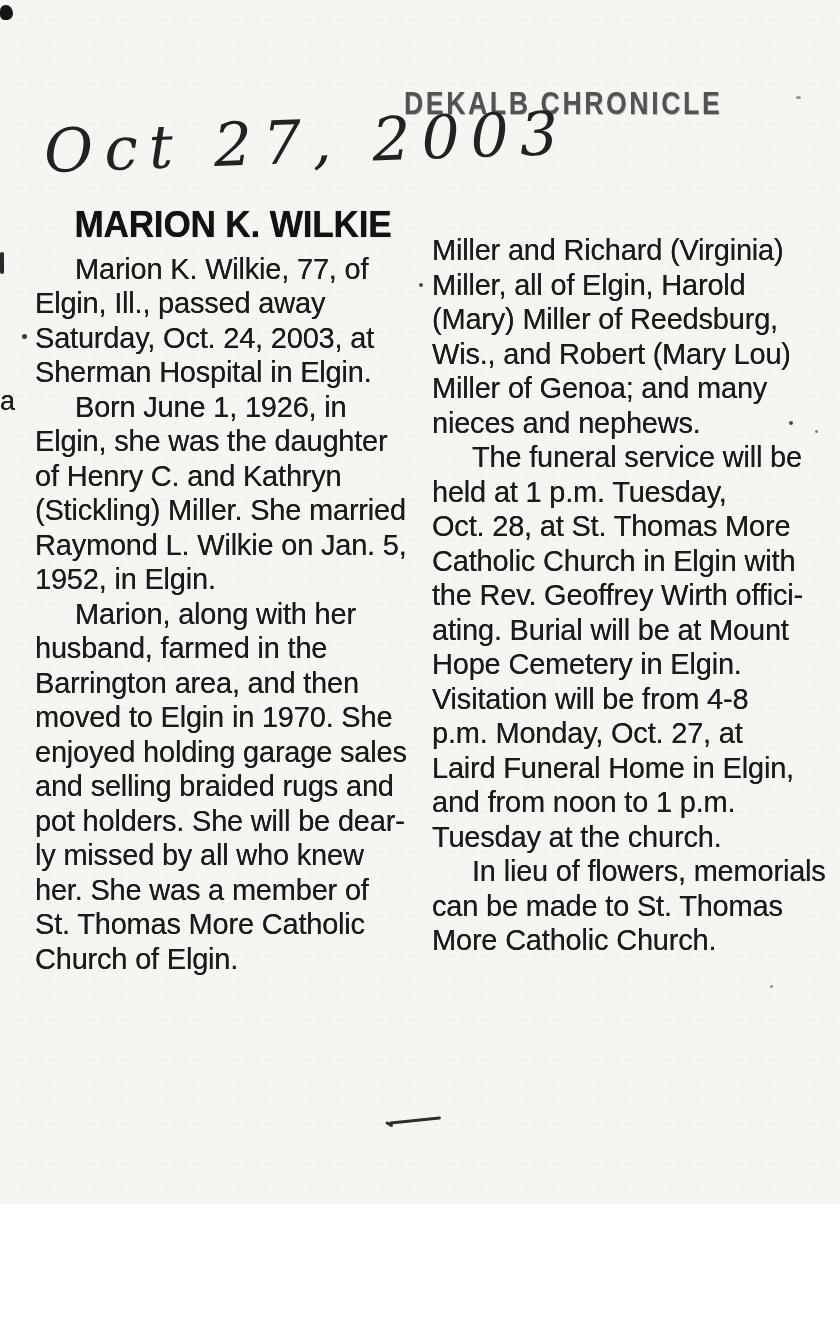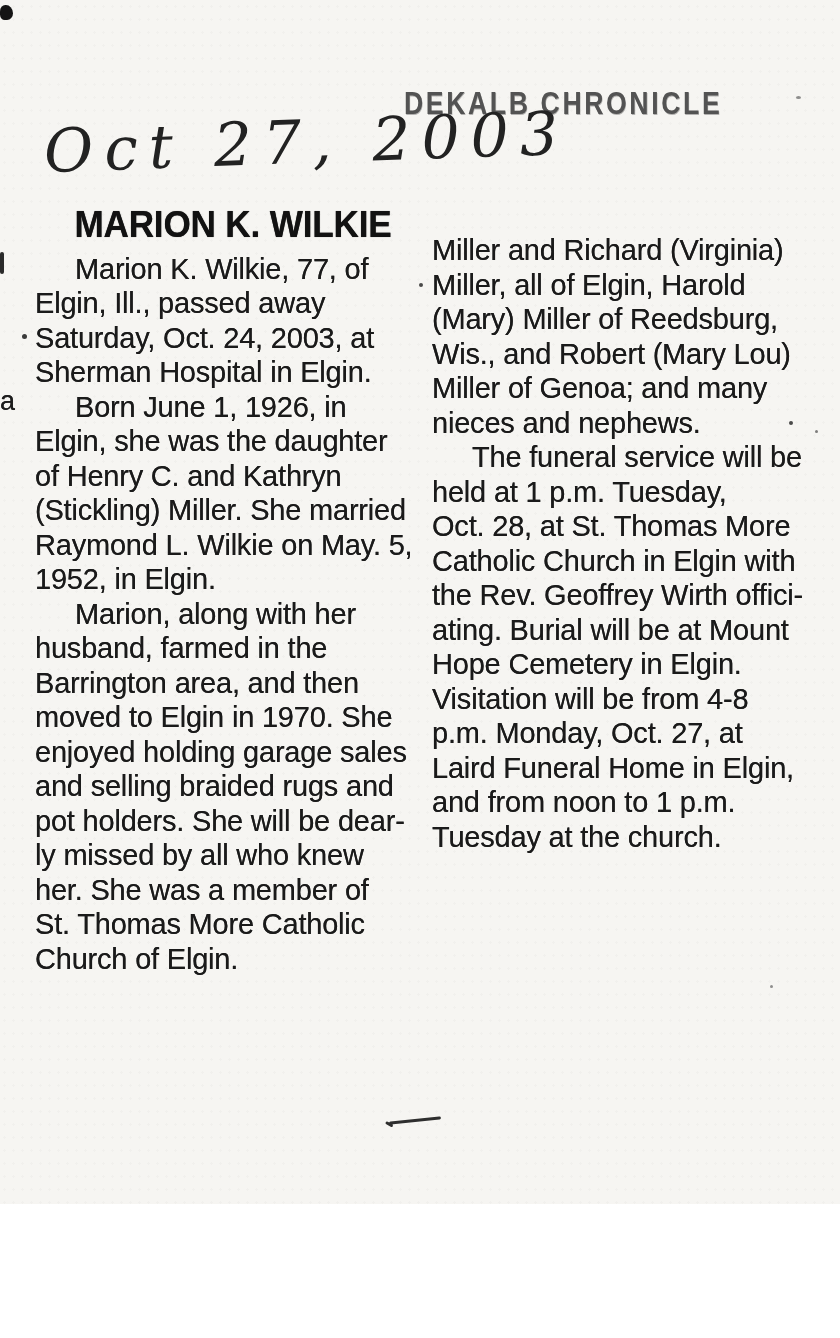--- a/index.html
+++ b/index.html
@@ -103,21 +103,21 @@
   <div class="col col1">
     <h1 class="headline">MARION K. WILKIE</h1>
     <p class="para">Marion K. Wilkie, 77, of
 Elgin, Ill., passed away
 Saturday, Oct. 24, 2003, at
 Sherman Hospital in Elgin.</p>
     <p class="para">Born June 1, 1926, in
 Elgin, she was the daughter
 of Henry C. and Kathryn
 (Stickling) Miller. She married
-Raymond L. Wilkie on May. 5,
+Raymond L. Wilkie on Jan. 5,
 1952, in Elgin.</p>
     <p class="para">Marion, along with her
 husband, farmed in the
 Barrington area, and then
 moved to Elgin in 1970. She
 enjoyed holding garage sales
 and selling braided rugs and
 pot holders. She will be dear-
 ly missed by all who knew
 her. She was a member of
@@ -137,20 +137,23 @@
 Oct. 28, at St. Thomas More
 Catholic Church in Elgin with
 the Rev. Geoffrey Wirth offici-
 ating. Burial will be at Mount
 Hope Cemetery in Elgin.
 Visitation will be from 4-8
 p.m. Monday, Oct. 27, at
 Laird Funeral Home in Elgin,
 and from noon to 1 p.m.
 Tuesday at the church.</p>
+    <p class="para">In lieu of flowers, memorials
+can be made to St. Thomas
+More Catholic Church.</p>
   </div>
 
   <div class="artifact corner-blob"></div>
   <div class="artifact edge-dash"></div>
   <div class="artifact margin-dot"></div>
   <div class="artifact stray-letter">a</div>
   <div class="artifact pen-dash"></div>
   <div class="artifact speck s1"></div>
   <div class="artifact speck s2"></div>
   <div class="artifact speck s3"></div>

